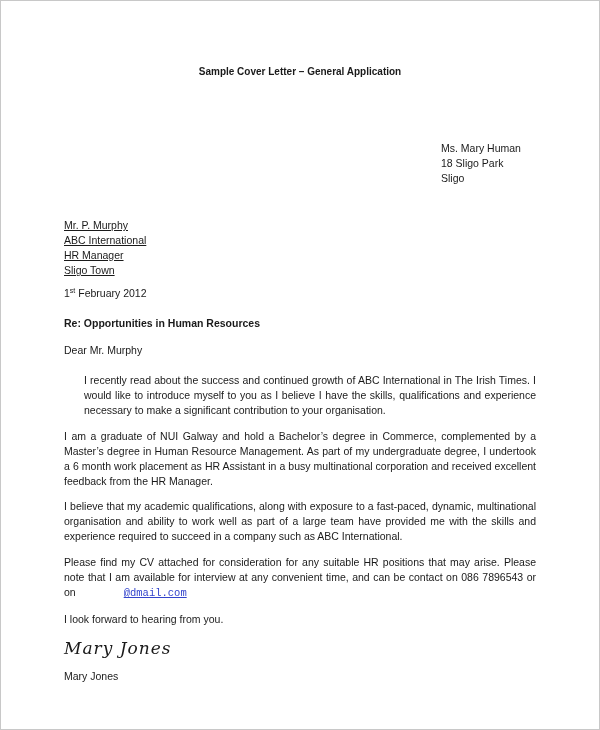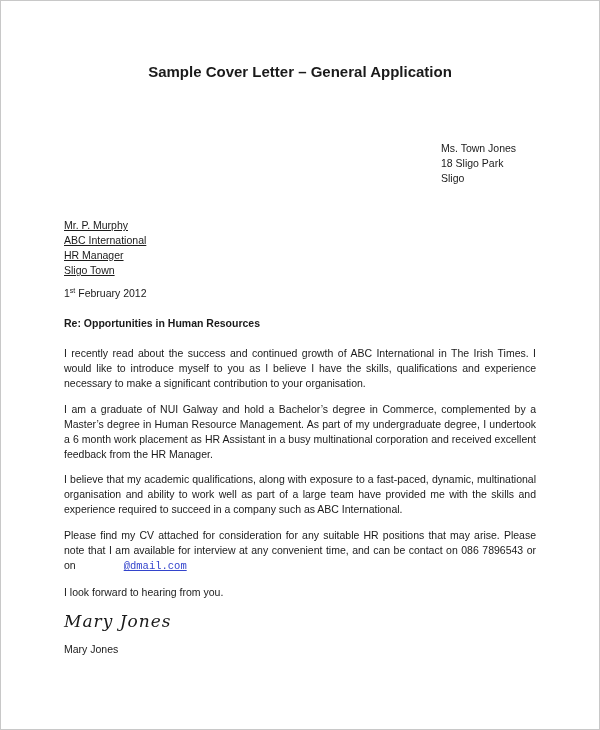--- a/index.html
+++ b/index.html
@@ -10,35 +10,35 @@
     background: #ffffff;
     border: 1px solid #c8c8c8;
     font-family: "Liberation Sans", "DejaVu Sans", sans-serif;
     font-size: 10.5px;
     line-height: 15px;
     color: #1a1a1a;
     padding: 0 63px;
     overflow: hidden;
   }
   .title {
-    font-size: 15px;
+    font-size: 10px;
     line-height: 18px;
     font-weight: bold;
     text-align: center;
     margin: 62px 0 0 0;
   }
   .sender { margin: 60px 0 0 377px; }
   .recipient { margin-top: 32px; text-decoration: underline; }
   .addr-line { white-space: nowrap; }
   .date { margin-top: 8px; }
   .date sup { font-size: 7px; line-height: 0; vertical-align: super; }
   .subject { margin-top: 15px; font-weight: bold; }
   .salutation { margin-top: 12px; }
   p.body { margin: 11px 0 0 0; text-align: justify; }
-  p.body.first { margin-top: 15px; }
+  p.body.first { margin-top: 15px; margin-left: 20px; }
   p.body.third { margin-top: 10px; }
   .gap { display: inline-block; width: 48px; }
   .email-link { color: #3344cc; text-decoration: underline; cursor: pointer; font-family: Liberation Mono, monospace; }
   .sign-off { margin-top: 10px; }
   .script-sig {
     margin-top: 9px;
     font-family: "DejaVu Serif", serif;
     font-style: italic;
     font-size: 17px;
     line-height: 25px;
@@ -47,36 +47,37 @@
   .typed-sig { margin-top: 8px; }
 </style>
 </head>
 <body>
 
 <div class="page">
 
   <h1 class="title">Sample Cover Letter – General Application</h1>
 
   <div class="sender">
-    <div class="addr-line">Ms. Town Jones</div>
+    <div class="addr-line">Ms. Mary Human</div>
     <div class="addr-line">18 Sligo Park</div>
     <div class="addr-line">Sligo</div>
   </div>
 
   <div class="recipient">
     <div class="addr-line">Mr. P. Murphy</div>
     <div class="addr-line">ABC International</div>
     <div class="addr-line">HR Manager</div>
     <div class="addr-line">Sligo Town</div>
   </div>
 
   <div class="date"><span>1</span><sup>st</sup><span> February 2012</span></div>
 
   <div class="subject">Re: Opportunities in Human Resources</div>
 
+  <div class="salutation">Dear Mr. Murphy</div>
 
   <p class="body first">I recently read about the success and continued growth of ABC International in The Irish Times.  I would like to introduce myself to you as I believe I have the skills, qualifications and experience necessary to make a significant contribution to your organisation.</p>
 
   <p class="body">I am a graduate of NUI Galway and hold a Bachelor’s degree in Commerce, complemented by a Master’s degree in Human Resource Management.  As part of my undergraduate degree, I undertook a 6 month work placement as HR Assistant in a busy multinational corporation and received excellent feedback from the HR Manager.</p>
 
   <p class="body third">I believe that my academic qualifications, along with exposure to a fast-paced, dynamic, multinational organisation and ability to work well as part of a large team have provided me with the skills and experience required to succeed in a company such as ABC International.</p>
 
   <p class="body"><span>Please find my CV attached for consideration for any suitable HR positions that may arise.  Please note that I am available for interview at any convenient time, and can be contact on 086 7896543 or on</span><span class="gap"></span><a class="email-link">@dmail.com</a></p>
 
   <p class="body sign-off">I look forward to hearing from you.</p>

